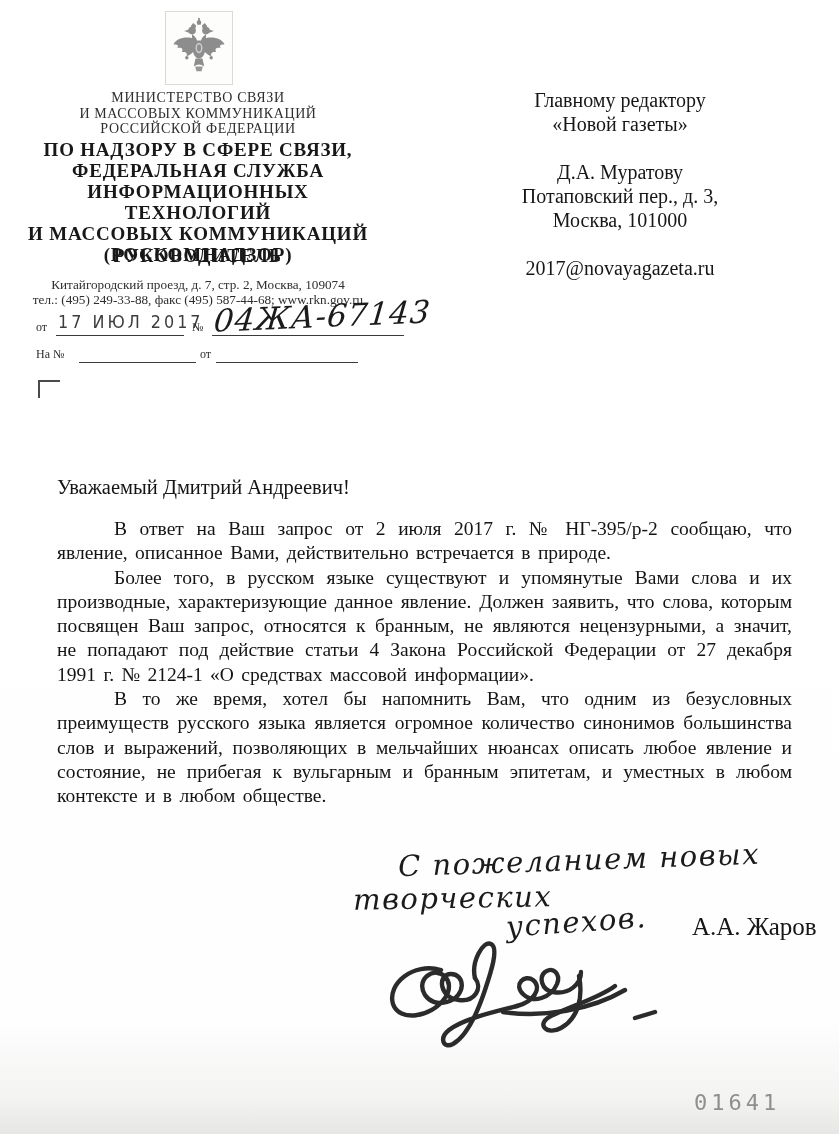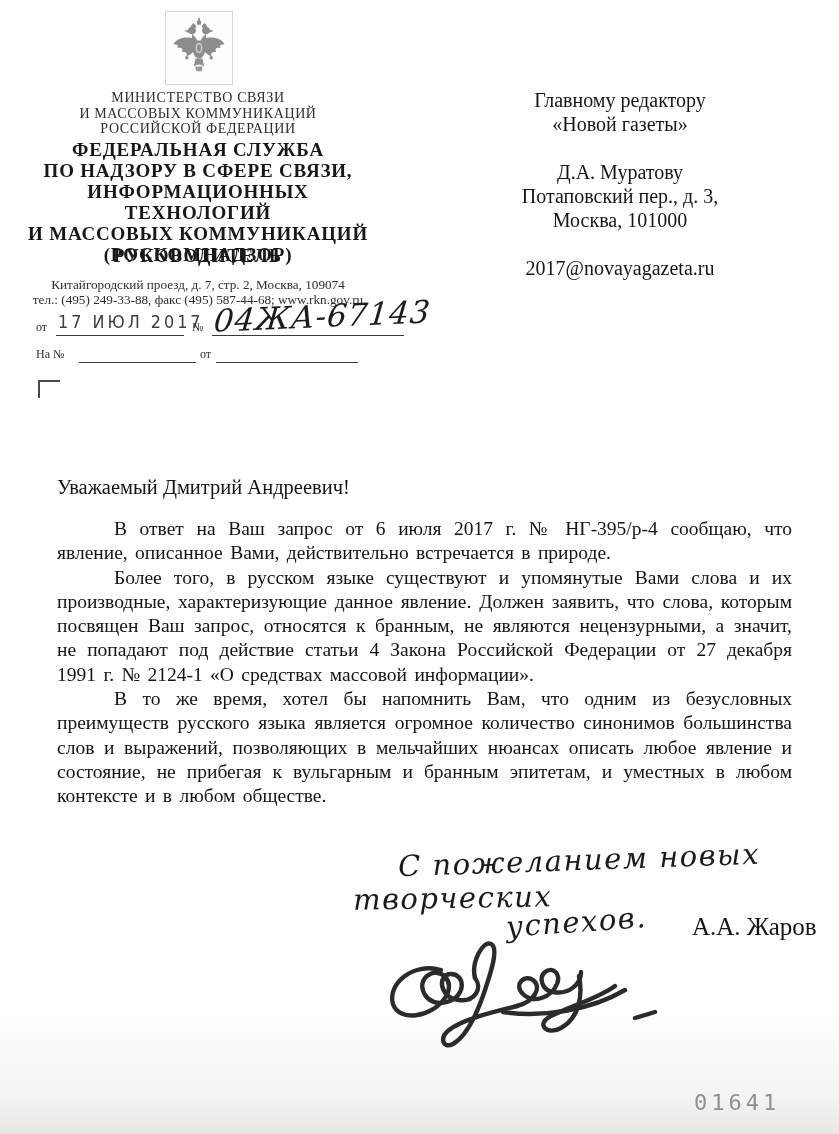--- a/index.html
+++ b/index.html
@@ -94,22 +94,22 @@
     </span>
   </div>
 
   <div class="abs lh-col ministry">
     <div>МИНИСТЕРСТВО СВЯЗИ</div>
     <div>И МАССОВЫХ КОММУНИКАЦИЙ</div>
     <div>РОССИЙСКОЙ ФЕДЕРАЦИИ</div>
   </div>
 
   <div class="abs lh-col agency">
+    <div>ПО НАДЗОРУ В СФЕРЕ СВЯЗИ,</div>
     <div>ФЕДЕРАЛЬНАЯ СЛУЖБА</div>
-    <div>ПО НАДЗОРУ В СФЕРЕ СВЯЗИ,</div>
     <div>ИНФОРМАЦИОННЫХ ТЕХНОЛОГИЙ</div>
     <div>И МАССОВЫХ КОММУНИКАЦИЙ</div>
     <div>(РОСКОМНАДЗОР)</div>
   </div>
 
   <div class="abs lh-col position-title">РУКОВОДИТЕЛЬ</div>
 
   <div class="abs lh-col addr">
     <div>Китайгородский проезд, д. 7, стр. 2, Москва, 109074</div>
     <div>тел.: (495) 249-33-88, факс (495) 587-44-68; www.rkn.gov.ru</div>
@@ -135,21 +135,21 @@
     <div>«Новой газеты»</div>
     <div class="gap-lg">Д.А. Муратову</div>
     <div class="gap-md">Потаповский пер., д. 3,</div>
     <div>Москва, 101000</div>
     <div class="gap-lg">2017@novayagazeta.ru</div>
   </div>
 
   <div class="abs salutation">Уважаемый Дмитрий Андреевич!</div>
 
   <div class="abs body-text">
-    <p>В ответ на Ваш запрос от 6 июля 2017 г. № НГ-395/р-4 сообщаю, что явление, описанное Вами, действительно встречается в природе.</p>
+    <p>В ответ на Ваш запрос от 2 июля 2017 г. № НГ-395/р-2 сообщаю, что явление, описанное Вами, действительно встречается в природе.</p>
     <p>Более того, в русском языке существуют и упомянутые Вами слова и их производные, характеризующие данное явление. Должен заявить, что слова, которым посвящен Ваш запрос, относятся к бранным, не являются нецензурными, а значит, не попадают под действие статьи 4 Закона Российской Федерации от 27 декабря 1991 г. № 2124-1 «О средствах массовой информации».</p>
     <p>В то же время, хотел бы напомнить Вам, что одним из безусловных преимуществ русского языка является огромное количество синонимов большинства слов и выражений, позволяющих в мельчайших нюансах описать любое явление и состояние, не прибегая к вульгарным и бранным эпитетам, и уместных в любом контексте и в любом обществе.</p>
   </div>
 
   <div class="abs handwriting close-hand" style="left:398px;top:843px;transform:rotate(-2deg);">С пожеланием новых</div>
   <div class="abs handwriting close-hand" style="left:353px;top:881px;transform:rotate(-1deg);">творческих</div>
   <div class="abs handwriting close-hand" style="left:506px;top:905px;transform:rotate(-4deg);">успехов.</div>
 
   <div class="abs signer-name">А.А. Жаров</div>
 

